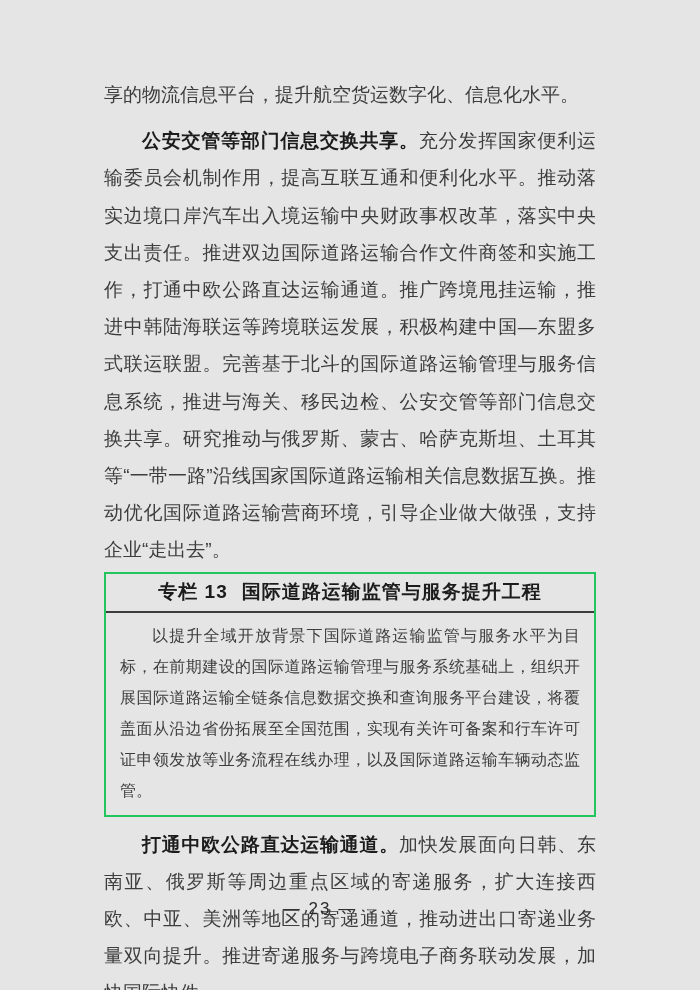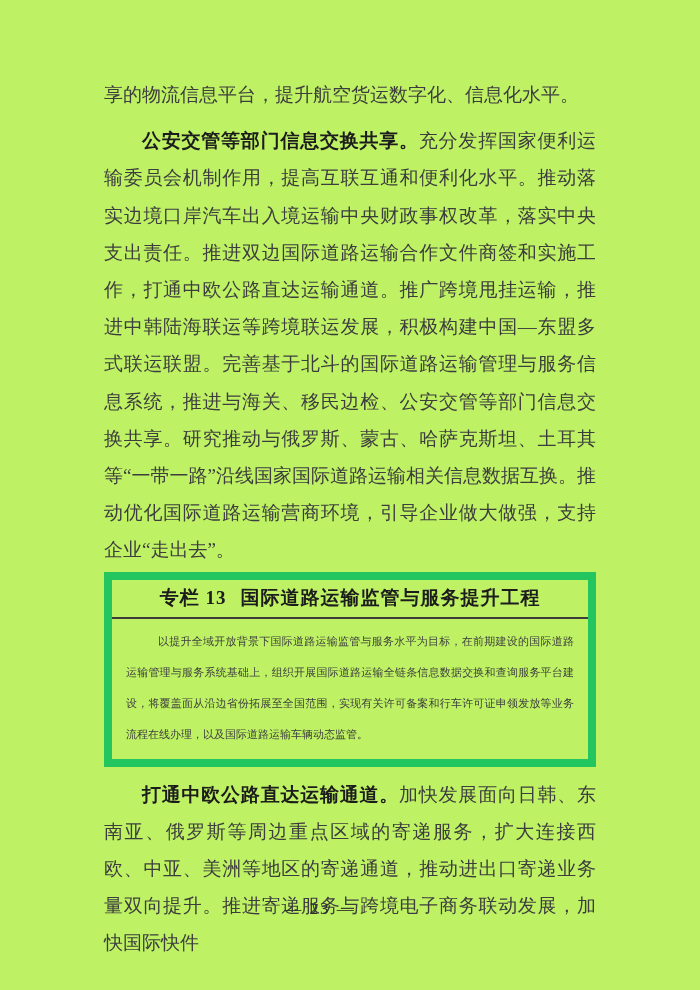--- a/index.html
+++ b/index.html
@@ -4,22 +4,22 @@
 <style>
   html, body {
     margin: 0;
     padding: 0;
     background: #ffffff;
   }
   .page {
     position: relative;
     width: 700px;
     height: 990px;
-    background: #bef264;
-    font-family: Liberation Serif, serif;
+    background: #e5e5e5;
+    font-family: Liberation Sans, sans-serif;
     overflow: hidden;
   }
   .content {
     position: absolute;
     left: 104px;
     top: 76px;
     width: 492px;
   }
   .para {
     margin: 0;
@@ -29,34 +29,34 @@
     color: #3d3d3d;
   }
   .para.indent { text-indent: 38px; }
   .para.cont { margin-bottom: 9px; }
   .lead {
     font-weight: bold;
     color: #1c1c1c;
   }
   .column-box {
     margin-top: 3px;
-    border: 8px solid #22c55e;
+    border: 2px solid #22c55e;
   }
   .box-title {
     text-align: center;
     font-weight: bold;
     font-size: 19px;
     color: #1c1c1c;
     padding: 5px 0 6px 0;
     border-bottom: 2px solid #3c3c3c;
     letter-spacing: 1px;
   }
   .box-title .box-label { margin-right: 14px; }
   .box-body {
-    font-size: 11px;
+    font-size: 16px;
     line-height: 31px;
     text-align: justify;
     color: #3d3d3d;
     padding: 7px 14px 9px 14px;
     text-indent: 32px;
   }
   .after-box { margin-top: 9px; }
   .footer {
     position: absolute;
     left: 0;

